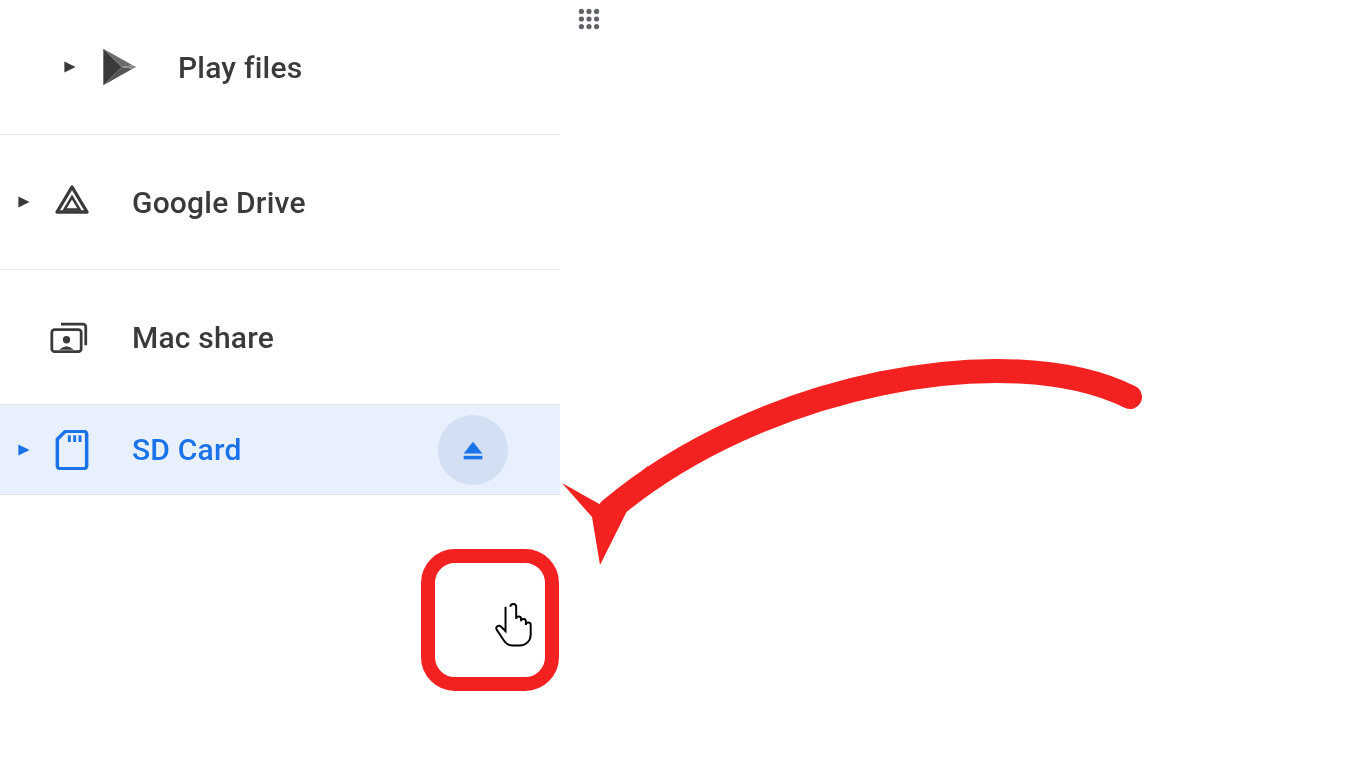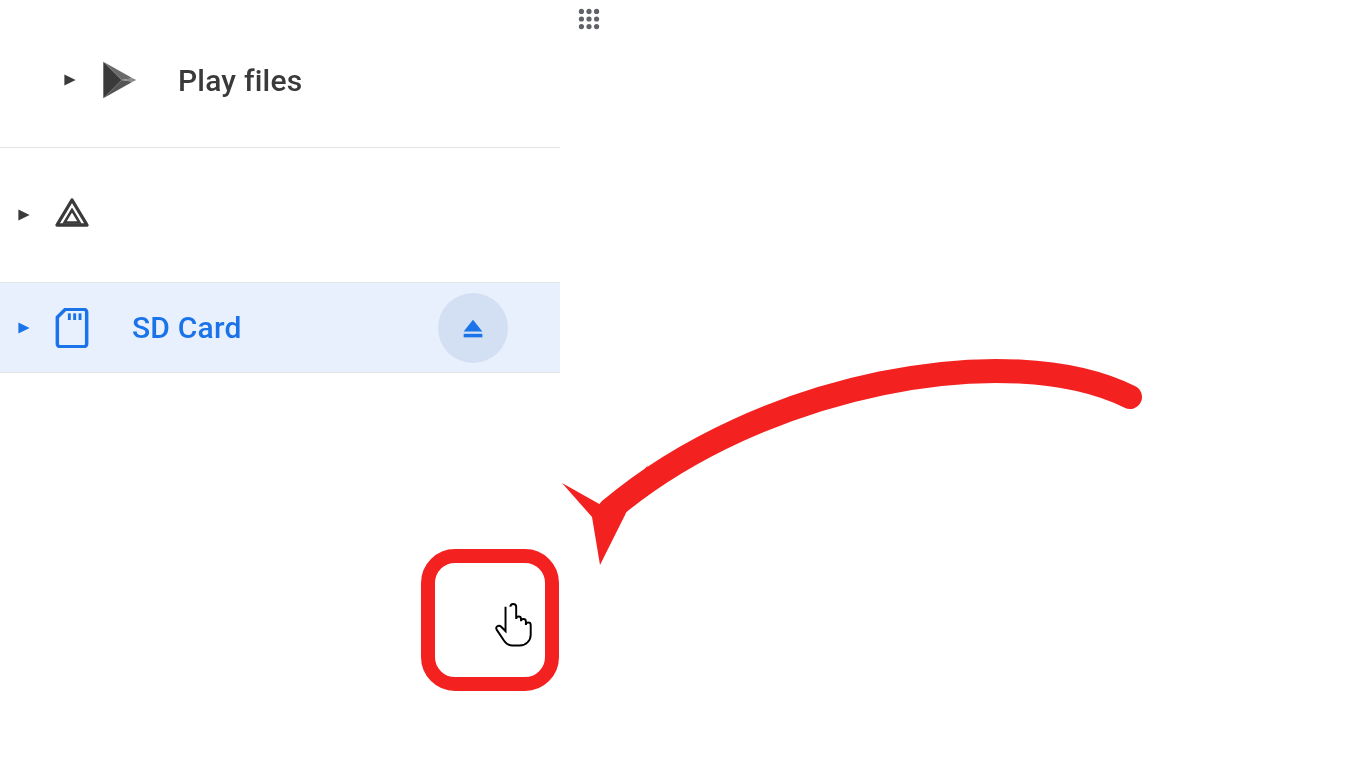--- a/index.html
+++ b/index.html
@@ -1,19 +1,19 @@
 <!DOCTYPE html>
 <html><head>
 <meta charset="utf-8">
 <style>
   * { box-sizing: border-box; margin: 0; padding: 0; }
   html, body { width: 1360px; height: 765px; font-family: Roboto, "Segoe UI", Arial, sans-serif; background: #fff; }
   .canvas { position: relative; width: 1360px; height: 765px; overflow: hidden; }
 
-  .sidebar { position: absolute; left: 0; top: 13px; width: 560px; }
+  .sidebar { position: absolute; left: 0; top: 0; width: 560px; }
 
   .row {
     display: flex; align-items: center; height: 135px;
     border-bottom: 1px solid #e4e4e4; position: relative;
     color: #3a3a3a;
   }
   .row.selected { background: #e8f0fe; color: #1a73e8; }
   .row .expand { width: 20px; margin-left: 14px; display: flex; justify-content: center; }
   .row.indent .expand { margin-left: 60px; }
   .row .icon    { width: 48px; margin-left: 14px; display: flex; justify-content: center; }
@@ -93,23 +93,38 @@
         <svg width="14" height="14" viewBox="0 0 10 10">
             <path d="M1 1 L9 5 L1 9 Z" fill="#3a3a3a"></path>
           </svg>
       </span>
       <span class="icon">
         <svg width="40" height="40" viewBox="0 0 48 48" fill="none">
           <path d="M24 6 L42 36 L6 36 Z" stroke="#3a3a3a" stroke-width="4" stroke-linejoin="round" fill="none"></path>
           <path d="M24 18 L33 33 L15 33 Z" stroke="#3a3a3a" stroke-width="3" fill="none"></path>
         </svg>
       </span>
+      <span class="label">Google Drive</span>
     </div>
 
 
+    <div class="row macshare">
+      <span class="expand">
+        <svg width="14" height="14" viewBox="0 0 10 10"></svg>
+      </span>
+      <span class="icon">
+        <svg width="44" height="40" viewBox="0 0 48 40">
+          <rect x="2" y="12" width="32" height="24" rx="3" fill="none" stroke="#3a3a3a" stroke-width="3"></rect>
+          <path d="M12 6 h24 a3 3 0 0 1 3 3 v20" fill="none" stroke="#3a3a3a" stroke-width="3"></path>
+          <circle cx="18" cy="23" r="4" fill="#3a3a3a"></circle>
+          <path d="M10 34 q8 -8 16 0" fill="#3a3a3a"></path>
+        </svg>
+      </span>
+      <span class="label">Mac share</span>
+    </div>
 
     <div class="row sd-card selected">
       <span class="expand">
         <svg width="14" height="14" viewBox="0 0 10 10">
             <path d="M1 1 L9 5 L1 9 Z" fill="#1a73e8"></path>
           </svg>
       </span>
       <span class="icon">
         <svg width="34" height="40" viewBox="0 0 24 30" fill="none">
           <path d="M7 1 H21 a2 2 0 0 1 2 2 V27 a2 2 0 0 1 -2 2 H3 a2 2 0 0 1 -2 -2 V7 Z" stroke="#1a73e8" stroke-width="2.6" fill="none"></path>

